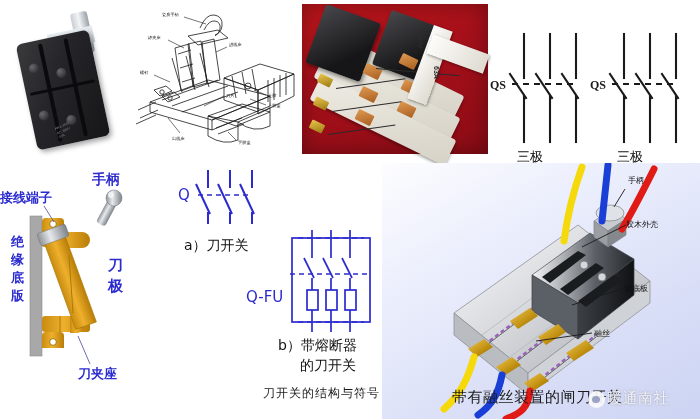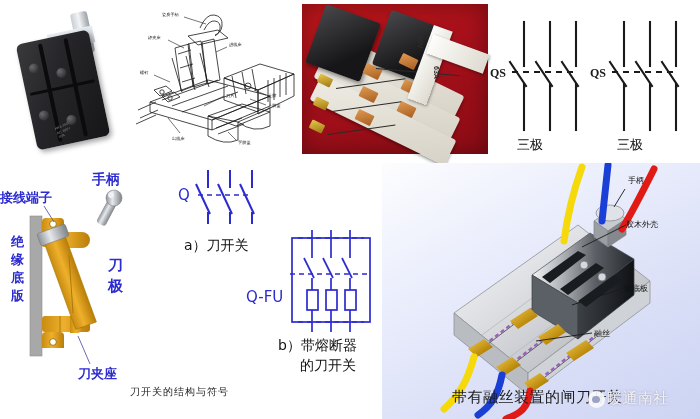--- a/index.html
+++ b/index.html
@@ -43,37 +43,37 @@
          border-radius:1px;}
   .fb-bras{position:absolute;background:linear-gradient(140deg,#e8c64a,#9d7a15);
            border-radius:1px;}
   .fb-wire{position:absolute;background:#2b2b2b;height:1px;transform-origin:left center;}
   .fb-tag{position:absolute;background:linear-gradient(100deg,#fdfdfb,#dedad0);
           box-shadow:1px 1px 3px rgba(0,0,0,.4);}
   .fb-tagtxt{position:absolute;font-size:7px;color:#2c2c2c;font-weight:bold;
              transform:rotate(90deg);transform-origin:left top;white-space:nowrap;}
 
   
-  #symbols-qs{left:490px;top:4px;width:206px;height:150px;}
+  #symbols-qs{left:490px;top:16px;width:206px;height:150px;}
   .qs-lbl{font-size:12px;font-weight:bold;fill:#1a1a1a;
           font-family:"Liberation Serif","DejaVu Serif",serif;}
   .qs-cn{font-size:13px;fill:#111;font-family:"DejaVu Sans",sans-serif;}
 
   
   #diagram-knife{left:0px;top:160px;width:178px;height:248px;}
   .kn-txt{fill:#2b2bd0;font-family:"DejaVu Sans",sans-serif;font-weight:bold;}
 
   
   #symbols-schematic{left:172px;top:162px;width:206px;height:246px;}
   .sc-blue{stroke:#2b2bd0;fill:none;}
   .sc-lbl{fill:#2b2bd0;font-family:"DejaVu Sans",sans-serif;}
   .sc-cap{fill:#111;font-family:"DejaVu Sans",sans-serif;}
 
-  #caption-left{left:130px;top:385px;width:250px;text-align:left;
-                font-family:"DejaVu Sans",sans-serif;font-size:10px;color:#1a1a1a;
+  #caption-left{left:130px;top:385px;width:250px;text-align:right;
+                font-family:"DejaVu Sans",sans-serif;font-size:12px;color:#1a1a1a;
                 letter-spacing:1px;}
 
   
   #diagram-fuseswitch{left:382px;top:163px;width:318px;height:256px;
       background:linear-gradient(150deg,#fdfdff 0%,#eceffc 30%,#d9def7 70%,#ccd4f3 100%);}
   .fs-lbl{fill:#111;font-family:"DejaVu Sans",sans-serif;font-size:8px;}
   #caption-right{position:absolute;left:452px;top:388px;width:248px;
                  font-family:"DejaVu Sans",sans-serif;font-size:15px;color:#1a1a1a;
                  letter-spacing:.5px;white-space:nowrap;}
   #watermark{position:absolute;left:588px;top:389px;display:flex;align-items:flex-end;

